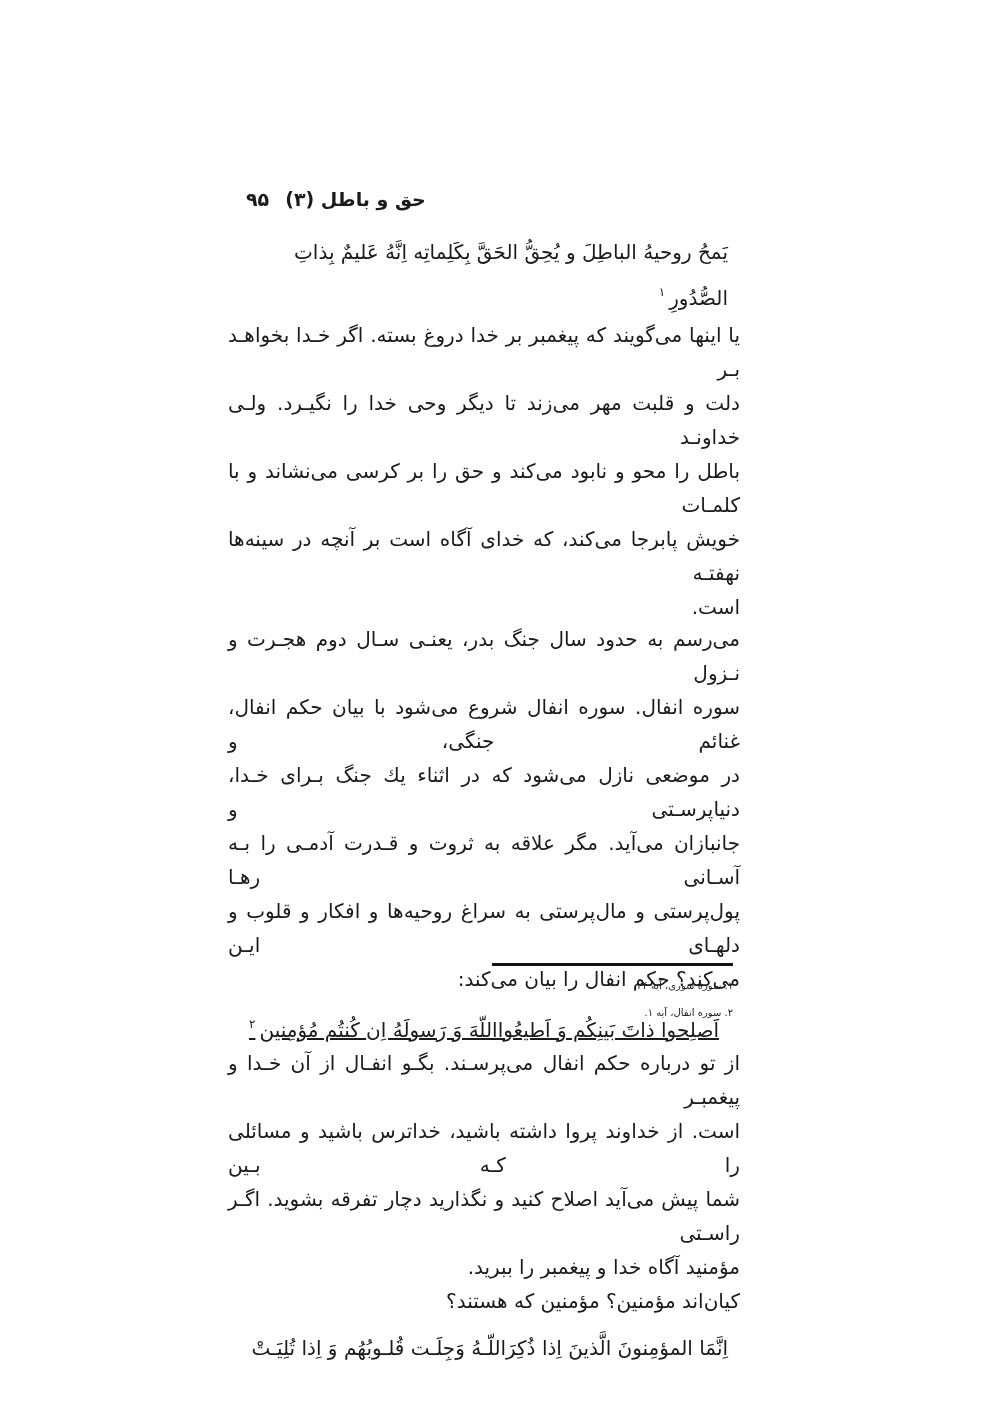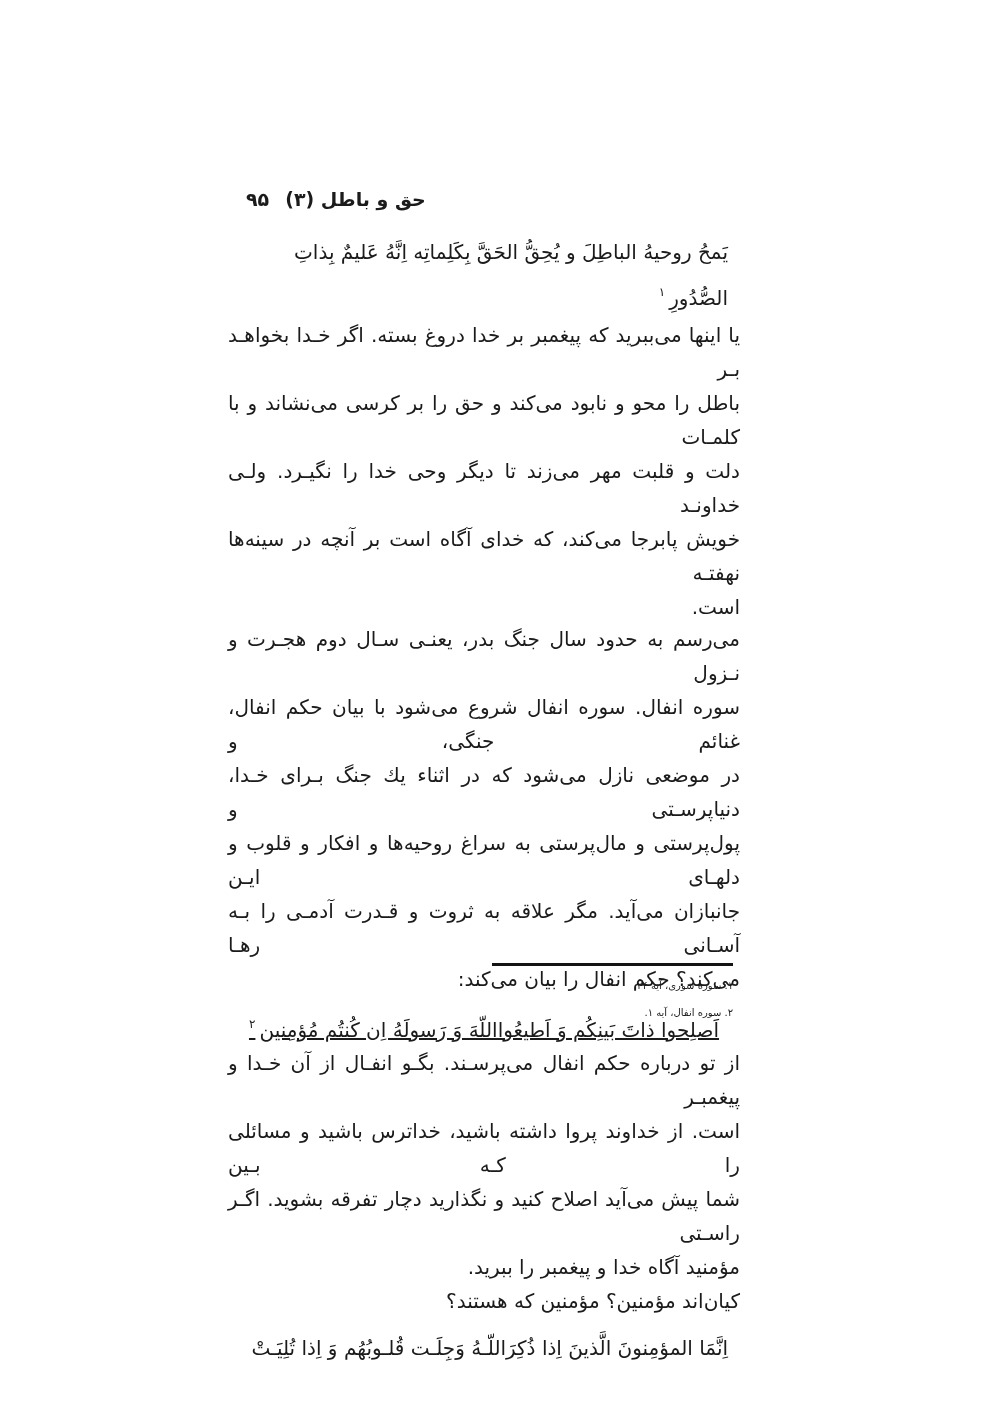--- a/index.html
+++ b/index.html
@@ -117,33 +117,33 @@
     <span>۹۵</span>
   </div>
 
   <div class="textblock">
 
     <div class="verse-block v1">
       <div class="verse-line"><span>يَمحُ روحيهُ الباطِلَ و يُحِقُّ الحَقَّ بِكَلِماتِه اِنَّهُ عَليمٌ بِذاتِ الصُّدُورِ</span><sup class="fnmark">۱</sup></div>
     </div>
 
     <div class="para p1">
-      <div class="line just">يا اينها مى‌ببريد كه پيغمبر بر خدا دروغ بسته. اگر خـدا بخواهـد بـر</div>
+      <div class="line just">يا اينها مى‌گويند كه پيغمبر بر خدا دروغ بسته. اگر خـدا بخواهـد بـر</div>
+      <div class="line just">دلت و قلبت مهر مى‌زند تا ديگر وحى خدا را نگيـرد. ولـى خداونـد</div>
       <div class="line just">باطل را محو و نابود مى‌كند و حق را بر كرسى مى‌نشاند و با كلمـات</div>
-      <div class="line just">دلت و قلبت مهر مى‌زند تا ديگر وحى خدا را نگيـرد. ولـى خداونـد</div>
       <div class="line just">خويش پابرجا مى‌كند، كه خداى آگاه است بر آنچه در سينه‌ها نهفتـه</div>
       <div class="line endline">است.</div>
     </div>
 
     <div class="para p2">
       <div class="line just">مى‌رسم به حدود سال جنگ بدر، يعنـى سـال دوم هجـرت و نـزول</div>
       <div class="line just">سوره انفال. سوره انفال شروع مى‌شود با بيان حكم انفال، غنائم جنگى، و</div>
       <div class="line just">در موضعى نازل مى‌شود كه در اثناء يك جنگ بـراى خـدا، دنياپرسـتى و</div>
+      <div class="line just">جانبازان مى‌آيد. مگر علاقه به ثروت و قـدرت آدمـى را بـه آسـانى رهـا</div>
       <div class="line just">پول‌پرستى و مال‌پرستى به سراغ روحيه‌ها و افكار و قلوب و دلهـاى ايـن</div>
-      <div class="line just">جانبازان مى‌آيد. مگر علاقه به ثروت و قـدرت آدمـى را بـه آسـانى رهـا</div>
       <div class="line endline">مى‌كند؟ حكم انفال را بيان مى‌كند:</div>
     </div>
 
     <div class="verse-block v2">
       <div class="verse-line vcenter"><span>اَصلِحوا ذاتَ بَينِكُم وَ اَطيعُوااللّهَ وَ رَسولَهُ اِن كُنتُم مُؤمِنين</span><sup class="fnmark">۲</sup></div>
     </div>
 
     <div class="para p3">
       <div class="line just">از تو درباره حكم انفال مى‌پرسـند. بگـو انفـال از آن خـدا و پيغمبـر</div>
       <div class="line just">است. از خداوند پروا داشته باشيد، خداترس باشيد و مسائلى را كـه بـين</div>

